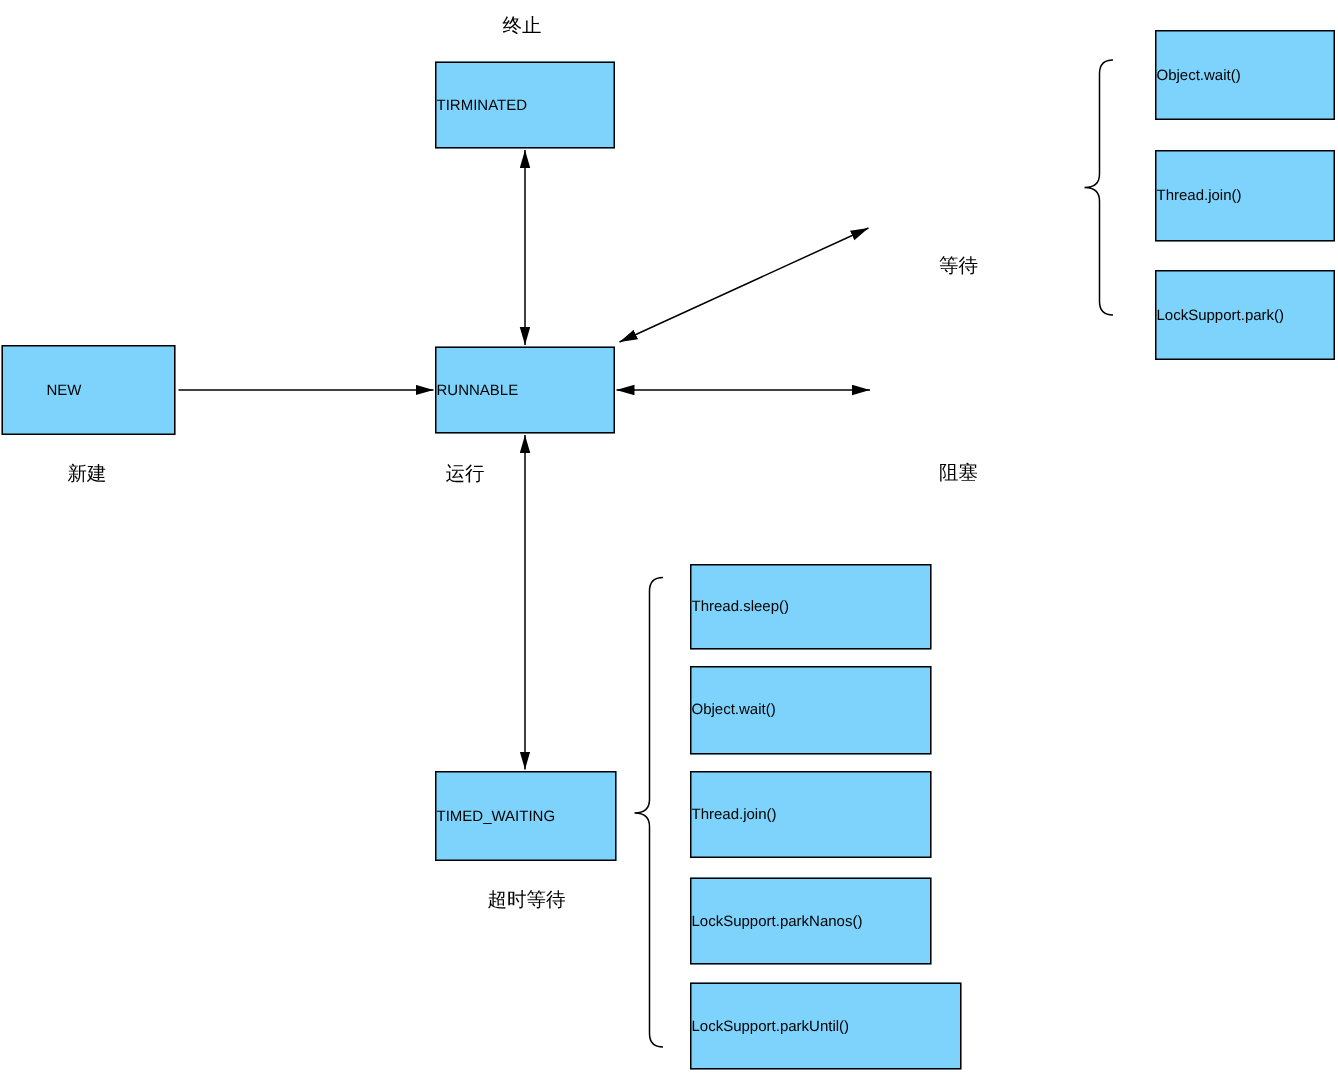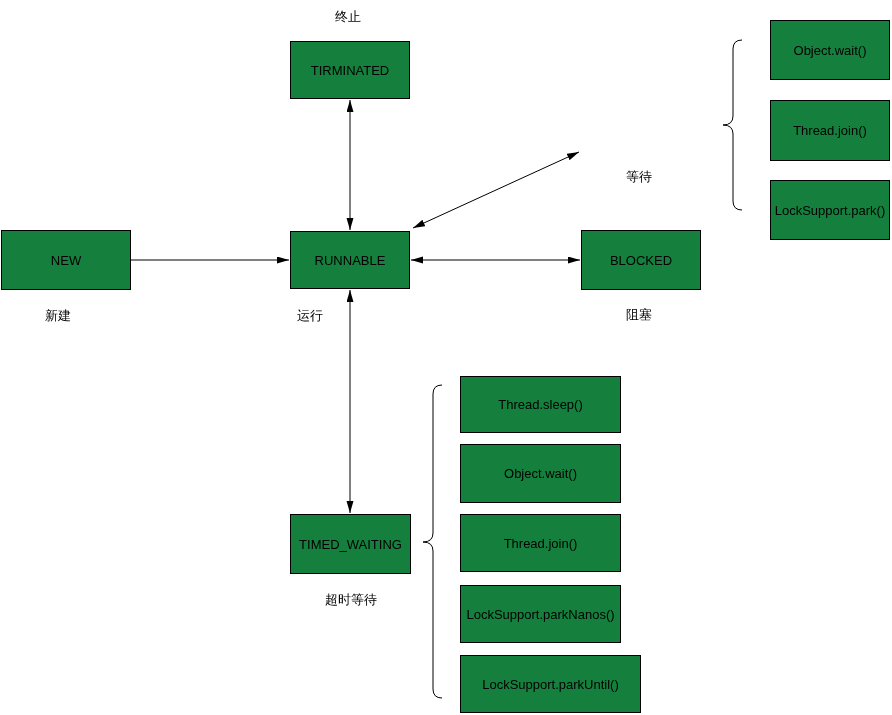--- a/index.html
+++ b/index.html
@@ -18,25 +18,25 @@
   .wires {
     position: absolute;
     left: 0;
     top: 0;
     pointer-events: none;
   }
   .box {
     position: absolute;
     box-sizing: border-box;
     border: 1px solid #000000;
-    background: #15803d;
+    background: #7dd3fc;
     display: flex;
     align-items: center;
-    justify-content: center;
-    font-size: 13px;
+    justify-content: flex-start;
+    font-size: 10px;
     color: #000000;
     white-space: nowrap;
   }
   .caption {
     position: absolute;
     transform: translateX(-50%);
     font-size: 13px;
     color: #000000;
     white-space: nowrap;
   }
@@ -65,32 +65,29 @@
 
     <path d="M 742 40 Q 733 40 733 49 L 733 116 Q 733 125 723 125 Q 733 125 733 134 L 733 201 Q 733 210 742 210" fill="none" stroke="#000000" stroke-width="1"></path>
 
     <path d="M 442 385 Q 433 385 433 394 L 433 533 Q 433 542 423 542 Q 433 542 433 551 L 433 689 Q 433 698 442 698" fill="none" stroke="#000000" stroke-width="1"></path>
   </svg>
 
   <div class="box" style="left:290px; top:41px; width:120px; height:58px;">
     <span>TIRMINATED</span>
   </div>
 
-  <div class="box" style="left:1px; top:230px; width:130px; height:60px;">
+  <div class="box" style="left:1px; top:230px; width:116px; height:60px;padding-left:29px;">
     <span>NEW</span>
   </div>
 
   <div class="box" style="left:290px; top:231px; width:120px; height:58px;">
     <span>RUNNABLE</span>
   </div>
 
 
-  <div class="box" style="left:581px; top:230px; width:120px; height:60px;">
-    <span>BLOCKED</span>
-  </div>
 
   <div class="box" style="left:290px; top:514px; width:121px; height:60px;">
     <span>TIMED_WAITING</span>
   </div>
 
   <div class="caption" style="left:348px; top:8px;">终止</div>
   <div class="caption" style="left:58px; top:307px;">新建</div>
   <div class="caption" style="left:310px; top:307px;">运行</div>
   <div class="caption" style="left:639px; top:168px;">等待</div>
   <div class="caption" style="left:639px; top:306px;">阻塞</div>

